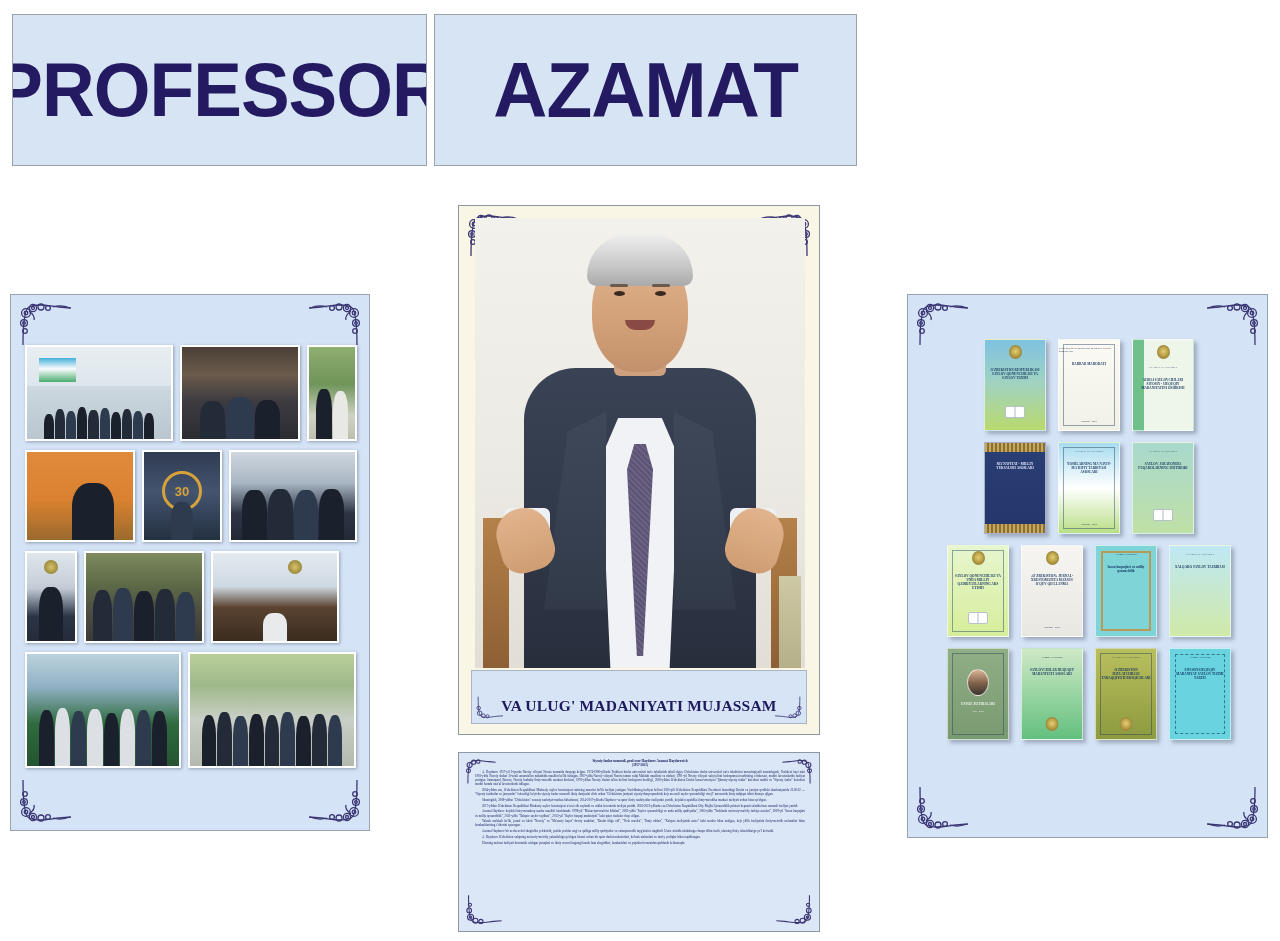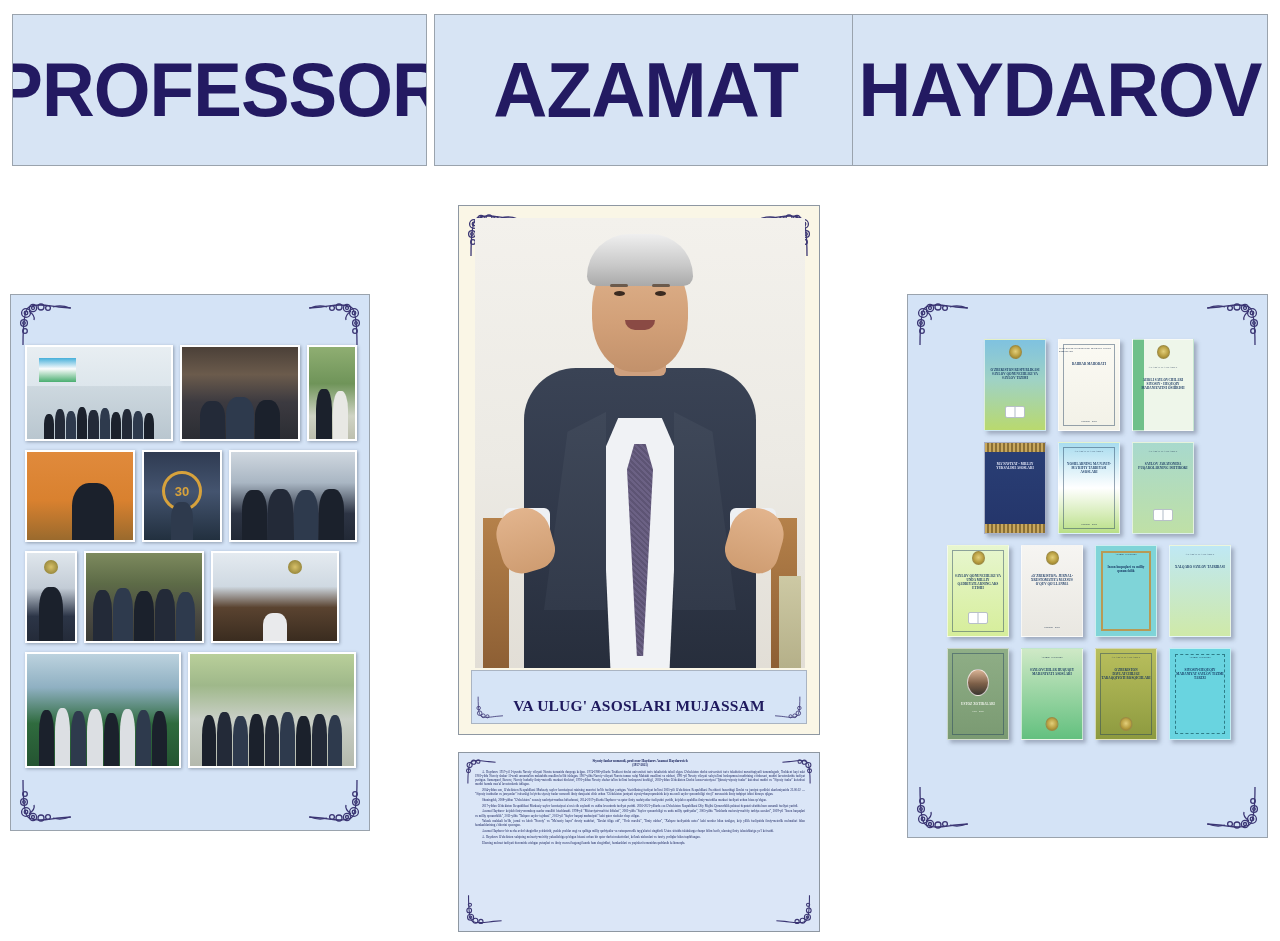--- a/index.html
+++ b/index.html
@@ -265,23 +265,20 @@
 
 <div class="poster">
 
   <div class="header-row">
     <div class="hdr-box b1">
       <span class="hdr-text">PROFESSOR</span>
     </div>
     <div class="hdr-box b2">
       <span class="hdr-text">AZAMAT</span>
     </div>
-    <div class="hdr-box b3">
-      <span class="hdr-text">HAYDAROV</span>
-    </div>
   </div>
 
   <div class="panel" id="left-panel">
     <div class="orn tl">
       <svg viewBox="0 0 58 52">
           <g fill="none" stroke="currentColor" stroke-width="1.3">
         <path d="M8 46 C8 20 10 10 14 8 C22 4 34 7 44 8 L56 9"></path>
         <circle cx="11" cy="14" r="4.4"></circle>
             <circle cx="11" cy="14" r="1.8"></circle>
         <circle cx="18" cy="9" r="3.6"></circle>
@@ -539,21 +536,21 @@
           <path d="M8 46 C8 20 10 10 14 8 C22 4 34 7 44 8 L56 9"></path>
           <circle cx="11" cy="14" r="4.4"></circle>
               <circle cx="18" cy="9" r="3.6"></circle>
           <circle cx="26" cy="8" r="3"></circle>
               <circle cx="9" cy="24" r="3.4"></circle>
         </g>
           </svg>
       </div>
       <div class="ctext">
         <br>
-        <span>VA ULUG' ASOSLARI MUJASSAM</span>
+        <span>VA ULUG' MADANIYATI MUJASSAM</span>
       </div>
     </div>
   </div>
 
   <div class="panel" id="bio-panel">
     <div class="orn tl" style="width:34px;height:30px;">
       <svg viewBox="0 0 58 52">
           <g fill="none" stroke="currentColor" stroke-width="1.8">
         <path d="M8 46 C8 20 10 10 14 8 C22 4 34 7 44 8 L56 9"></path>
         <circle cx="11" cy="14" r="4.4"></circle>

